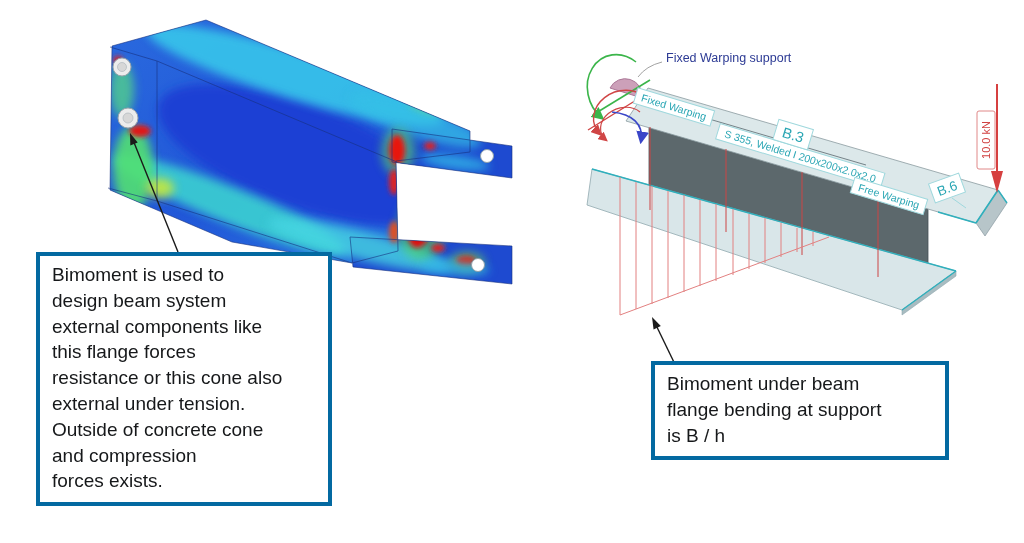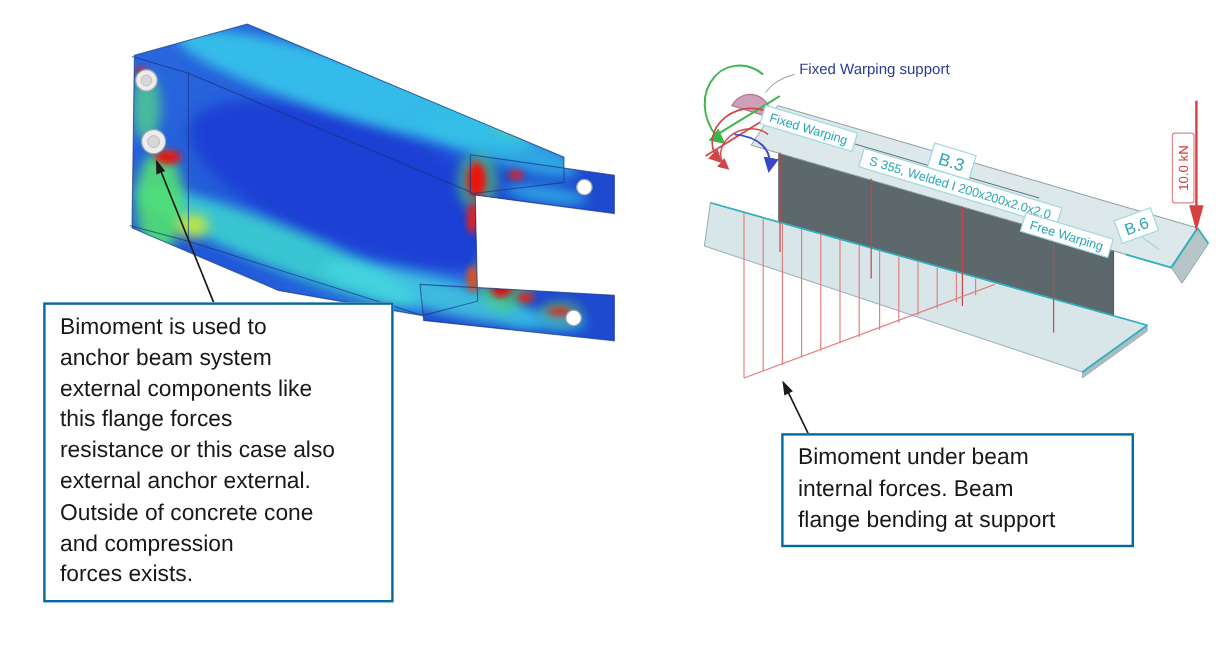--- a/index.html
+++ b/index.html
@@ -1,19 +1,19 @@
 <!DOCTYPE html>
 <html><head>
 <meta charset="utf-8">
 <style>
   html,body{margin:0;padding:0;background:#ffffff;}
   #canvas{position:relative;width:1024px;height:543px;background:#ffffff;overflow:hidden;
           font-family:"Liberation Sans","DejaVu Sans",sans-serif;}
   svg{position:absolute;left:0;top:0;}
-  .note-box{position:absolute;background:#ffffff;border:2px solid #0369a1;
+  .note-box{position:absolute;background:#ffffff;border:4px solid #0369a1;
             color:#16181a;font-size:19px;line-height:25.8px;padding:6px 12px 8px 12px;}
   .note-line{white-space:nowrap;}
   #left-note{left:36px;top:252px;width:264px;}
   #right-note{left:651px;top:361px;width:266px;}
   .lbl{font-size:10.5px;fill:#2aa6b4;}
   .lblbox{fill:#ffffff;stroke:#9fd8dd;stroke-width:1;}
 </style>
 </head>
 <body>
 
@@ -197,29 +197,29 @@
 
     <g>
       <line x1="685" y1="385" x2="655" y2="323" stroke="#1a1a1a" stroke-width="1.4"></line>
       <polygon points="652,317 660.8,326.1 653.6,329.5" fill="#1a1a1a"></polygon>
     </g>
   </g>
 </svg>
 
 <div id="left-note" class="note-box">
   <div class="note-line">Bimoment is used to</div>
-  <div class="note-line">anchor beam system</div>
+  <div class="note-line">design beam system</div>
   <div class="note-line">external components like</div>
   <div class="note-line">this flange forces</div>
-  <div class="note-line">resistance or this case also</div>
-  <div class="note-line">external anchor external.</div>
+  <div class="note-line">resistance or this cone also</div>
+  <div class="note-line">external under tension.</div>
   <div class="note-line">Outside of concrete cone</div>
   <div class="note-line">and compression</div>
   <div class="note-line">forces exists.</div>
 </div>
 
 <div id="right-note" class="note-box">
   <div class="note-line">Bimoment under beam</div>
-  <div class="note-line">internal forces. Beam</div>
   <div class="note-line">flange bending at support</div>
+  <div class="note-line">is  B / h</div>
 </div>
 
 </div>
 
 </body></html>

